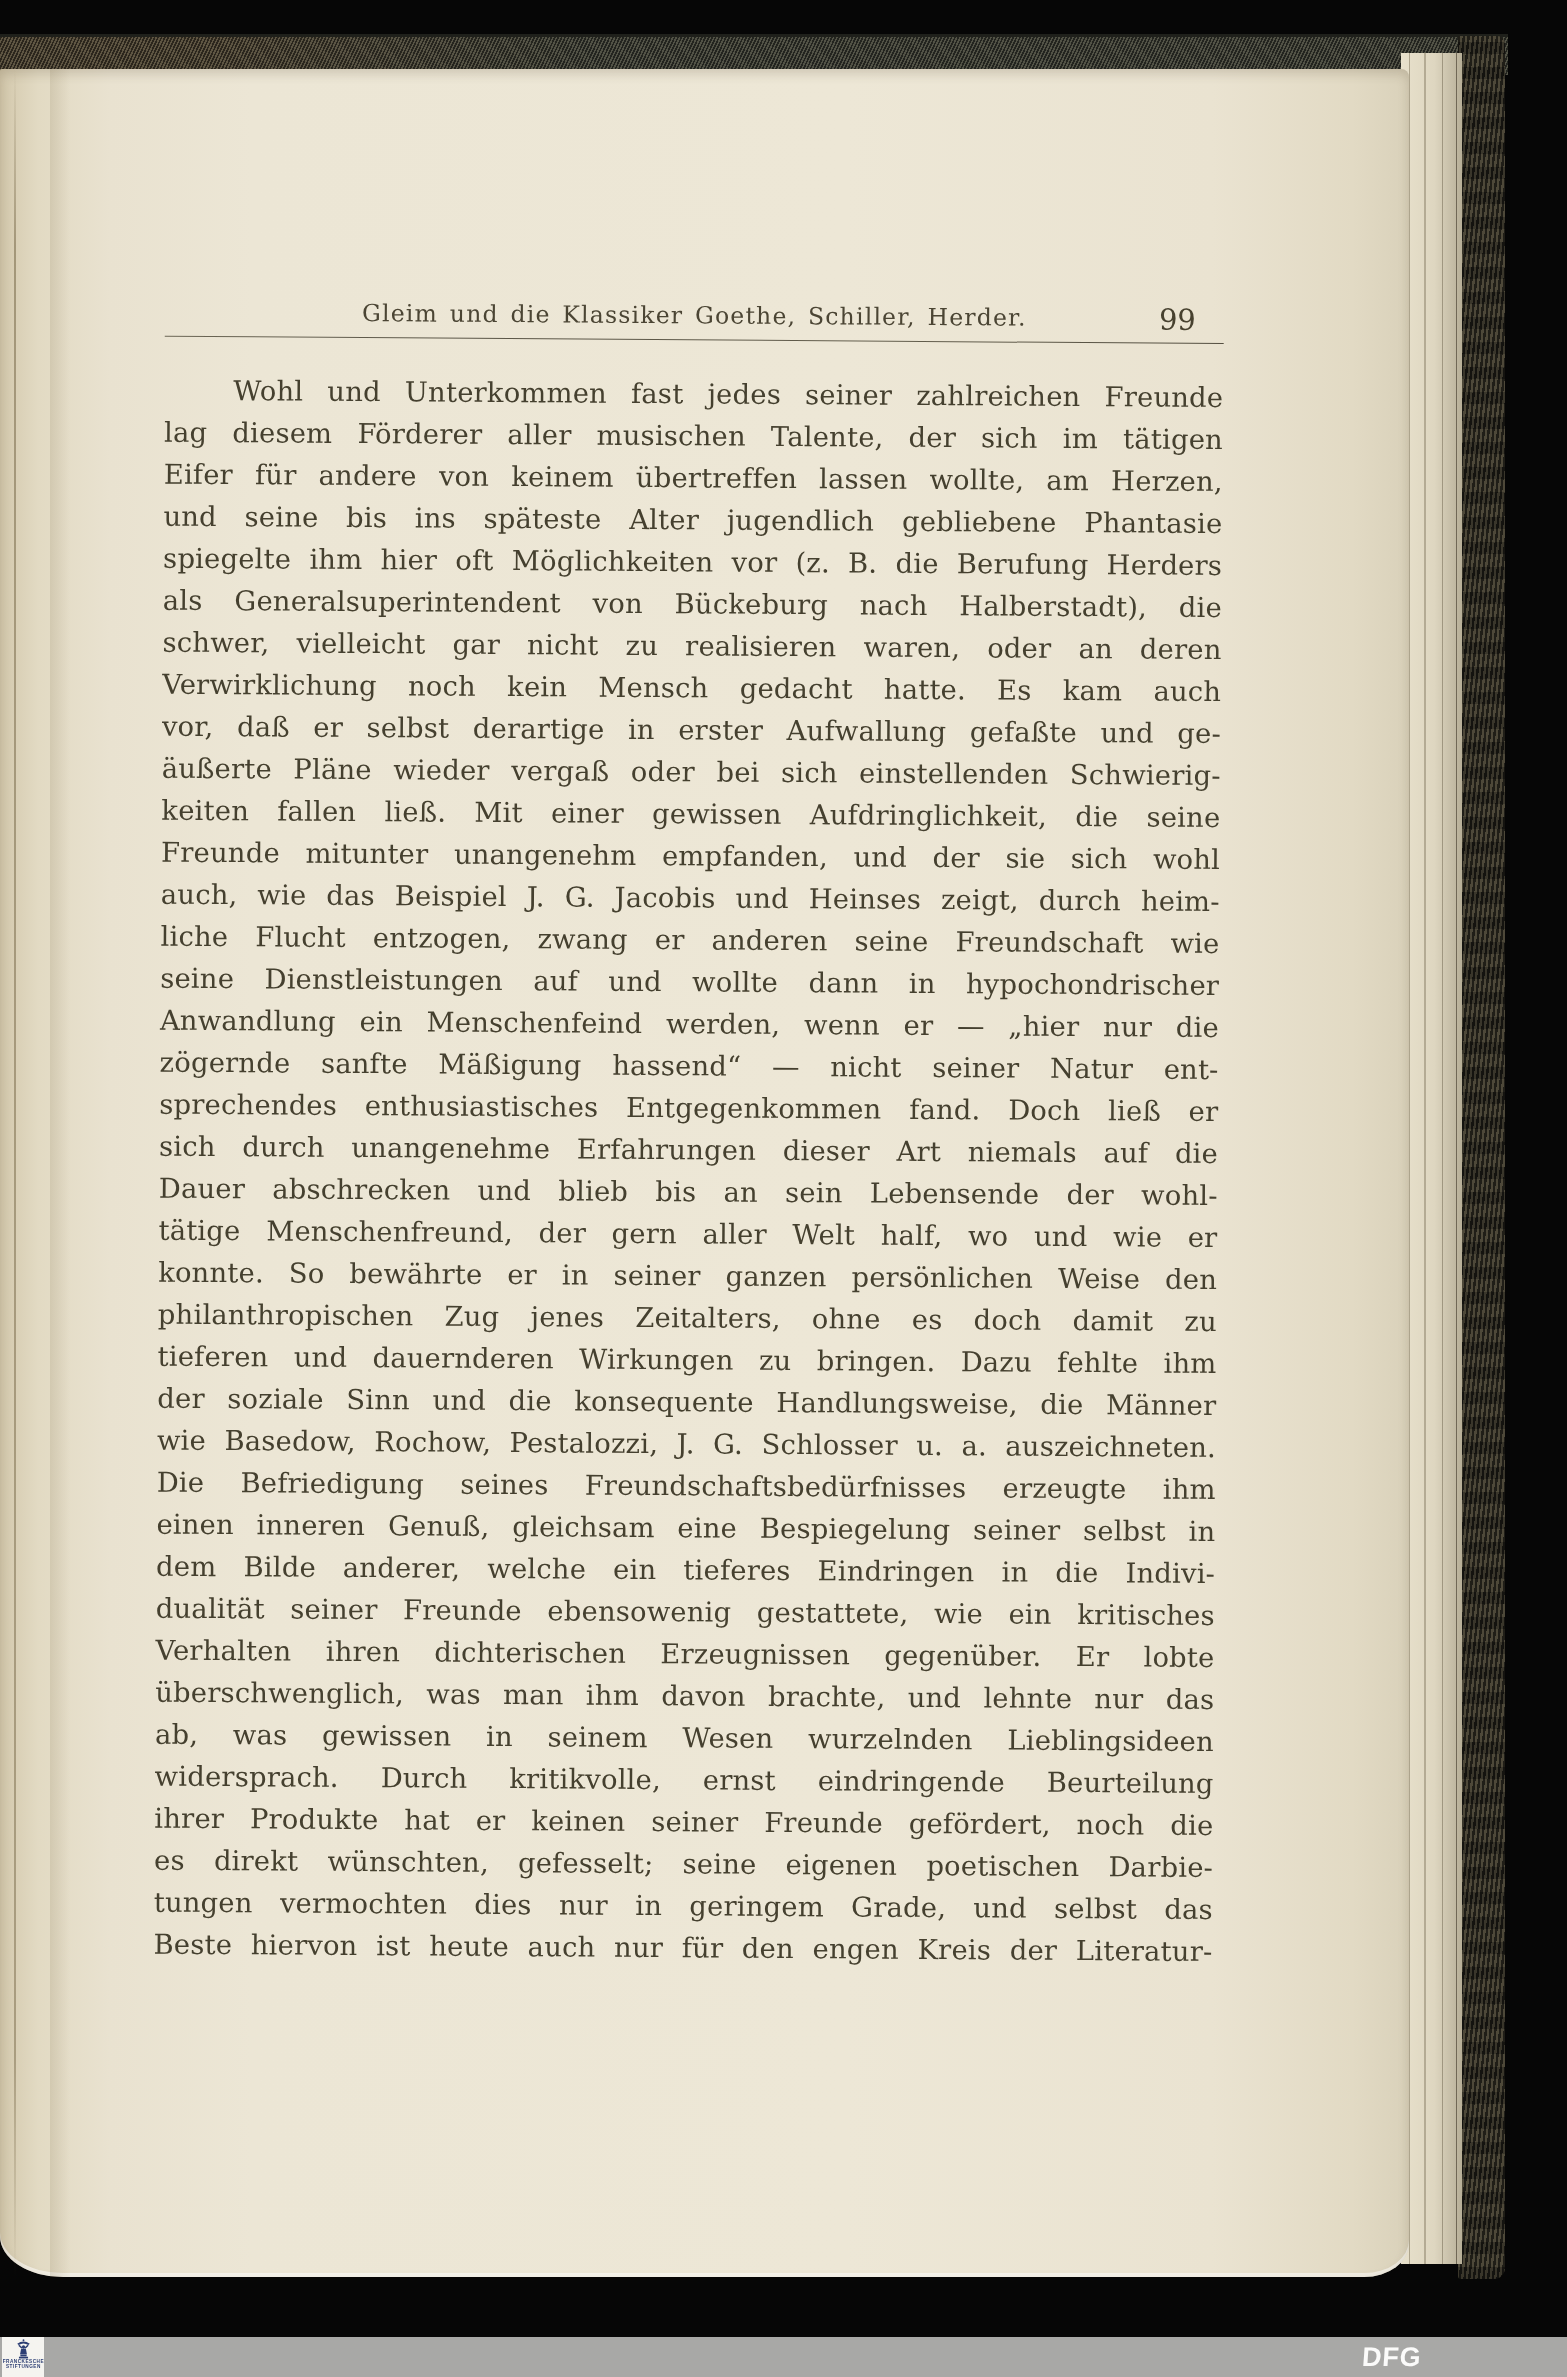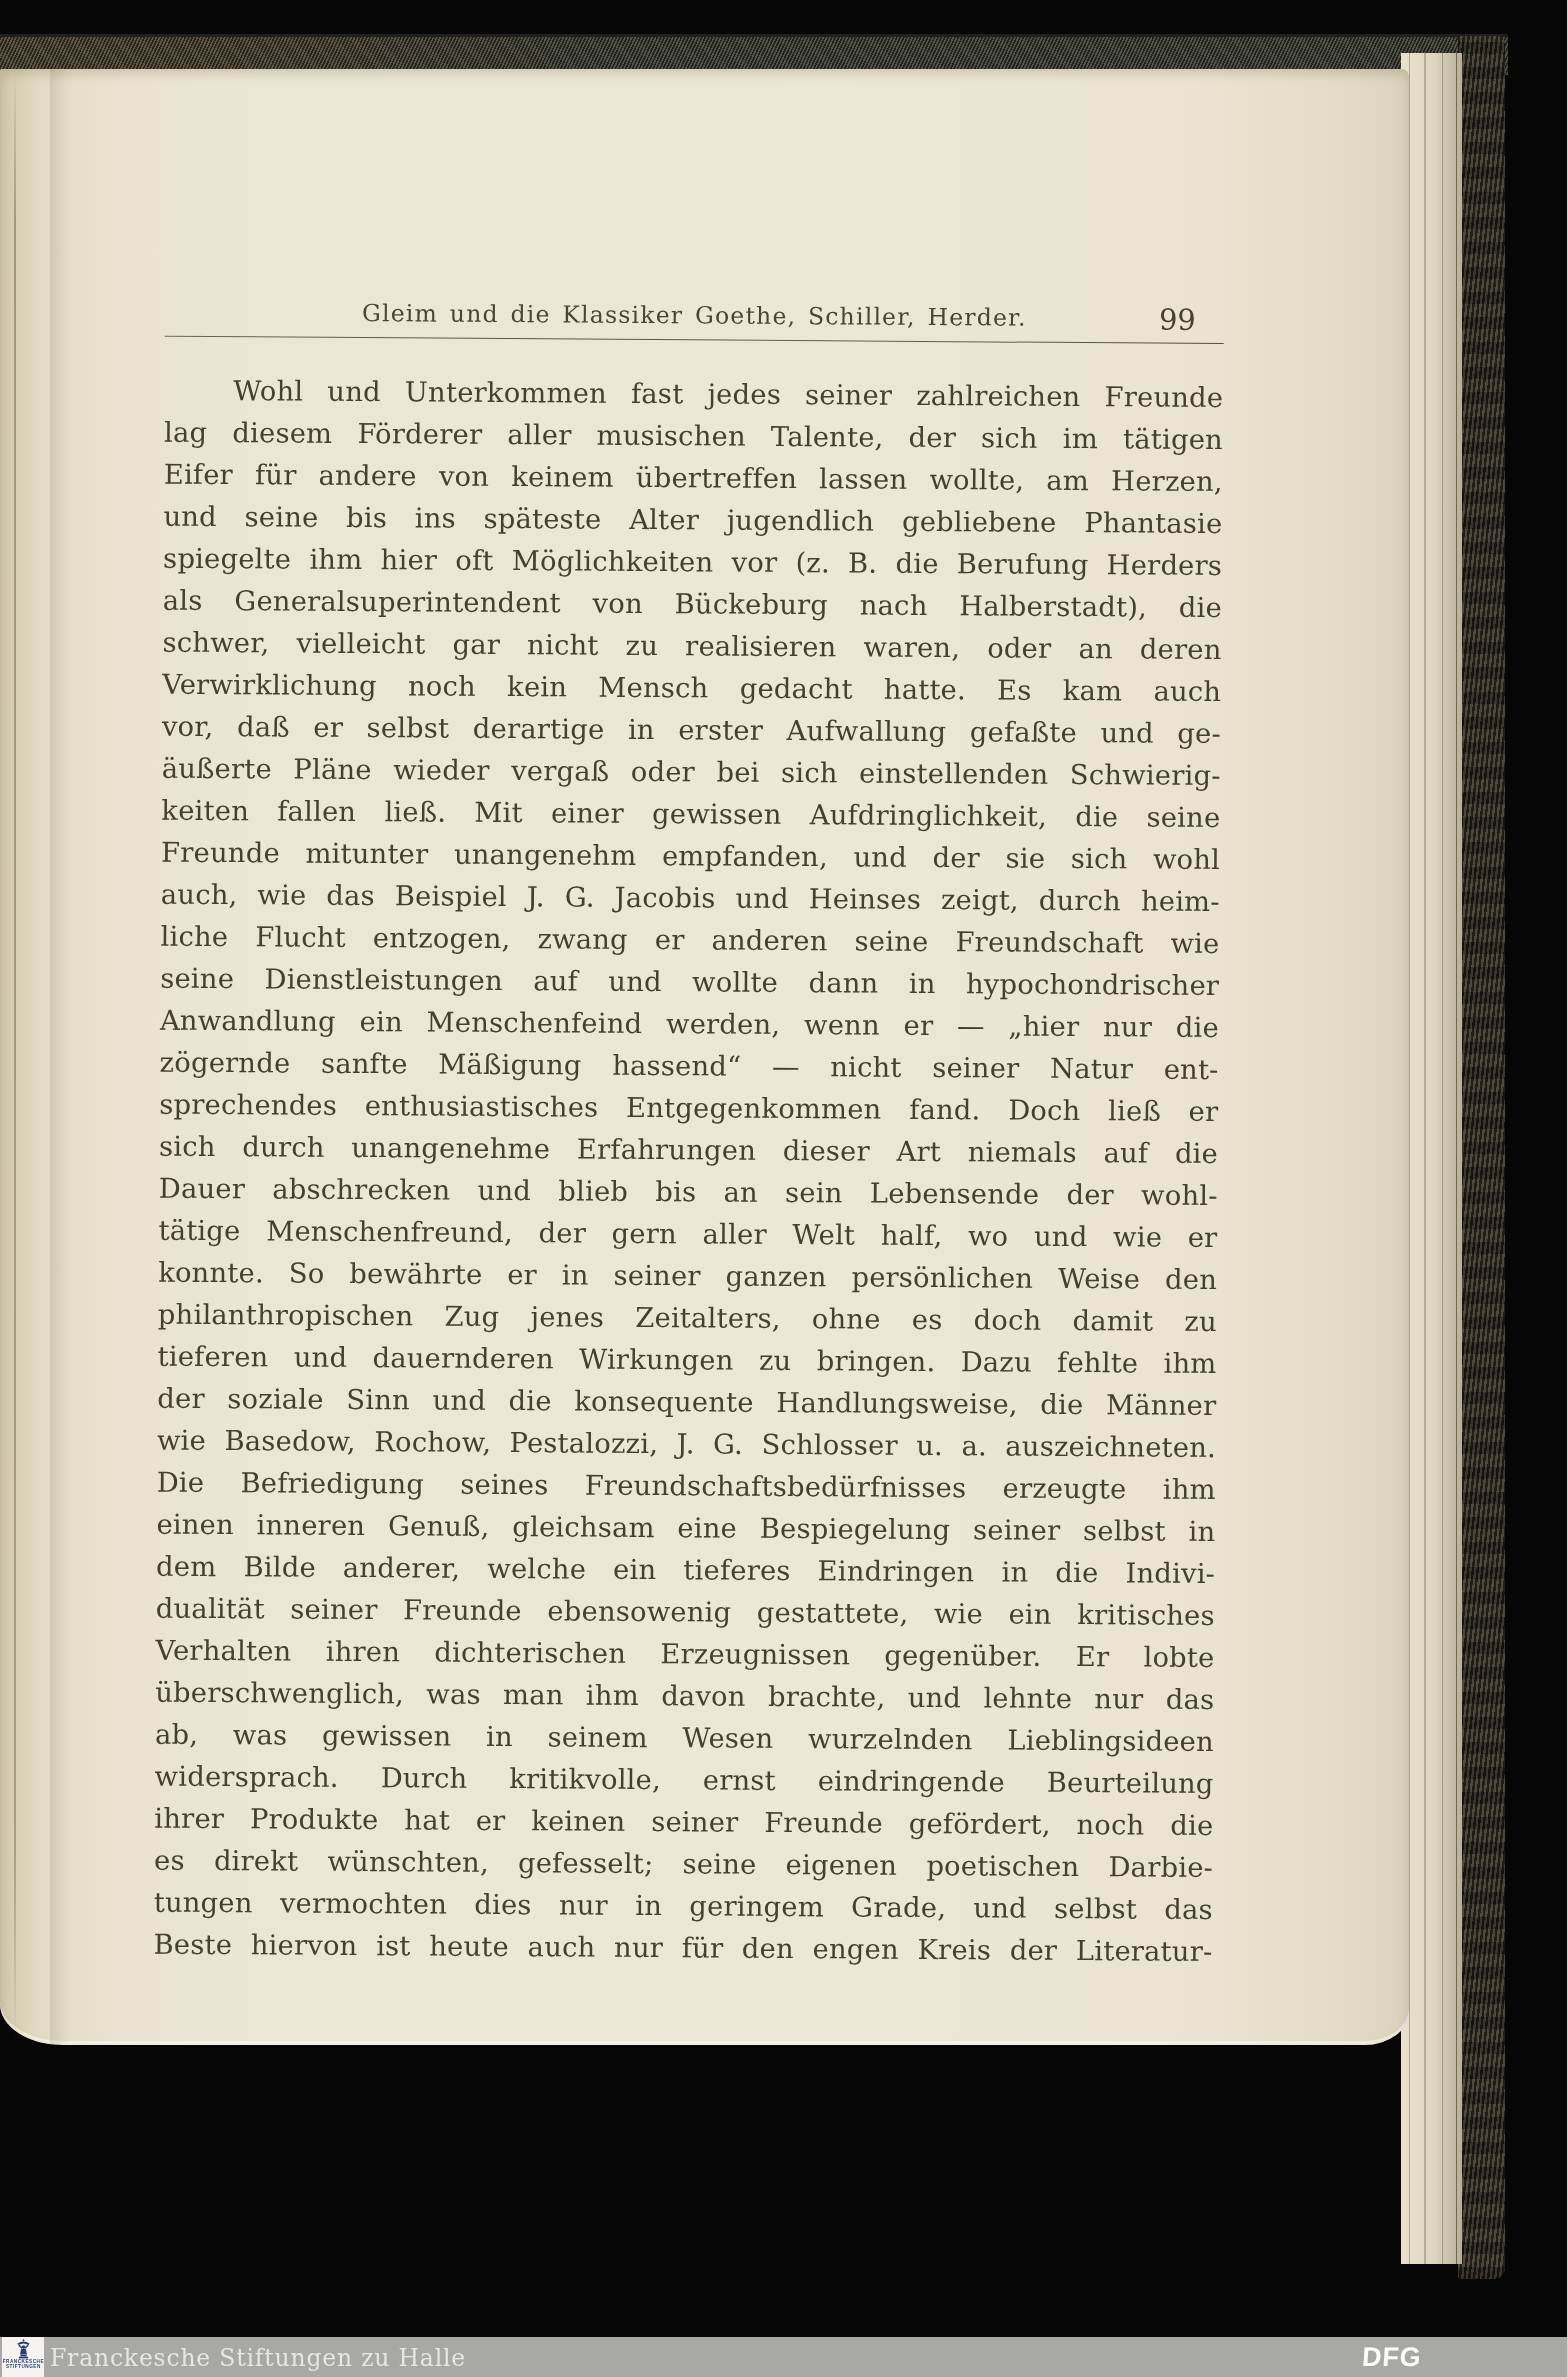--- a/index.html
+++ b/index.html
@@ -21,21 +21,21 @@
   
   .page-stack{position:absolute;left:1401px;top:53px;width:61px;height:2211px;
     background-color:#e0d8c2;
     background-image:
       linear-gradient(90deg, rgba(0,0,0,0) 0 7.8px, rgba(125,115,90,.55) 7.8px 9.4px,
         rgba(0,0,0,0) 9.4px 23.5px, rgba(125,115,90,.45) 23.5px 25px,
         rgba(0,0,0,0) 25px 41px, rgba(110,100,78,.5) 41px 42px,
         rgba(0,0,0,0) 42px 55px, rgba(70,62,46,.65) 55px 56px, rgba(0,0,0,0) 56px),
       linear-gradient(90deg, #e8e1cc 0%, #ded6c0 55%, #b7af98 100%);}
   
-  .page{position:absolute;left:0;top:69px;width:1409px;height:1976px;
+  .page{position:absolute;left:0;top:69px;width:1409px;height:2208px;
     background:
       linear-gradient(90deg, #d3c8ac 0px, #e2dac3 38px, #e9e2d0 110px, #ece6d5 251px,
         #ede7d6 60%, #eae3d1 86%, #e2dac4 96%, #d9d1ba 100%);
     border-radius:1.6px 7.8px 45px 63px / 1.6px 7.8px 33px 41px;
     box-shadow: inset 0 4.7px 11px rgba(70,58,34,.18), inset 0 -3.9px 0 rgba(255,255,255,.55);}
   .crease{position:absolute;left:14px;top:0;width:1.6px;height:100%;
     background:linear-gradient(180deg, rgba(110,95,62,.0), rgba(110,95,62,.5) 8%, rgba(110,95,62,.45) 90%, rgba(110,95,62,0));}
   .crease2{position:absolute;left:50px;top:0;width:20.4px;height:100%;
     background:linear-gradient(90deg, rgba(120,104,70,.16), rgba(120,104,70,0));}
   
@@ -132,17 +132,16 @@
           <path d="M9.2 12.2 L5.4 8.6 L6.8 7.4 L11 11 Z"></path>
           <path d="M14.8 12.2 L18.6 8.6 L17.2 7.4 L13 11 Z"></path>
           <path d="M9 12.4 L15 12.4 L16.4 19.6 L7.6 19.6 Z"></path>
           <rect x="8" y="19.8" width="8" height="2.4"></rect>
           <rect x="6.2" y="22.6" width="11.6" height="2.2"></rect>
         </g>
       </svg>
       <div class="logo-cap">FRANCKESCHE</div>
       <div class="logo-cap">STIFTUNGEN</div>
     </div>
-    <div class="bar-label">Franckesche Stiftungen zu Halle</div>
     <div class="dfg">DFG</div>
   </div>
 </div>
 
 
 </body></html>

